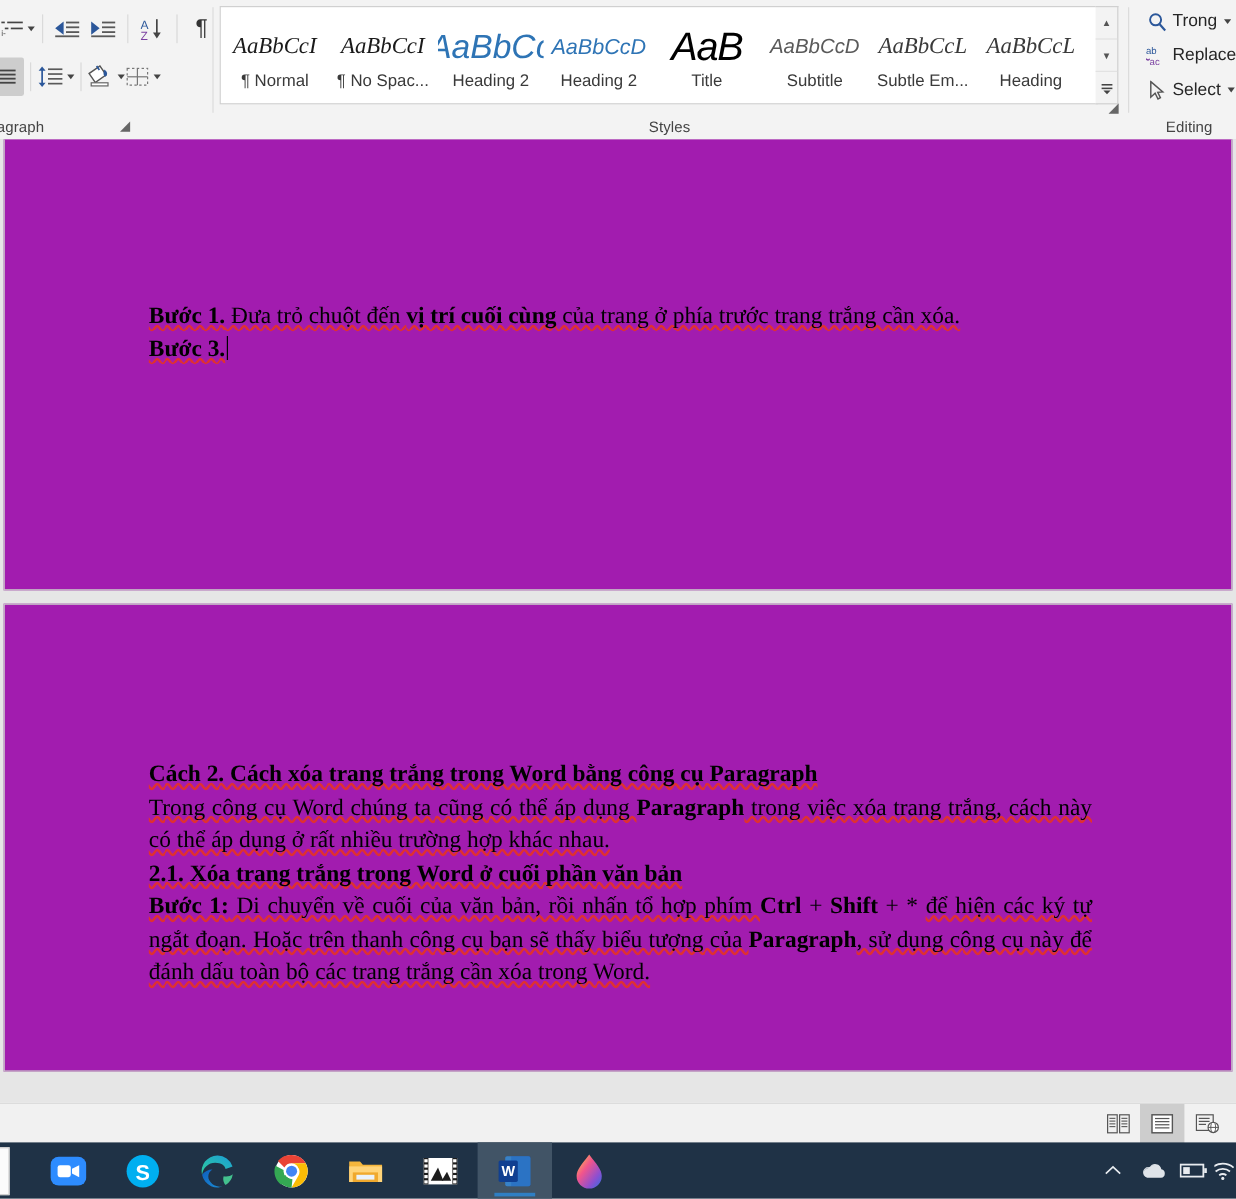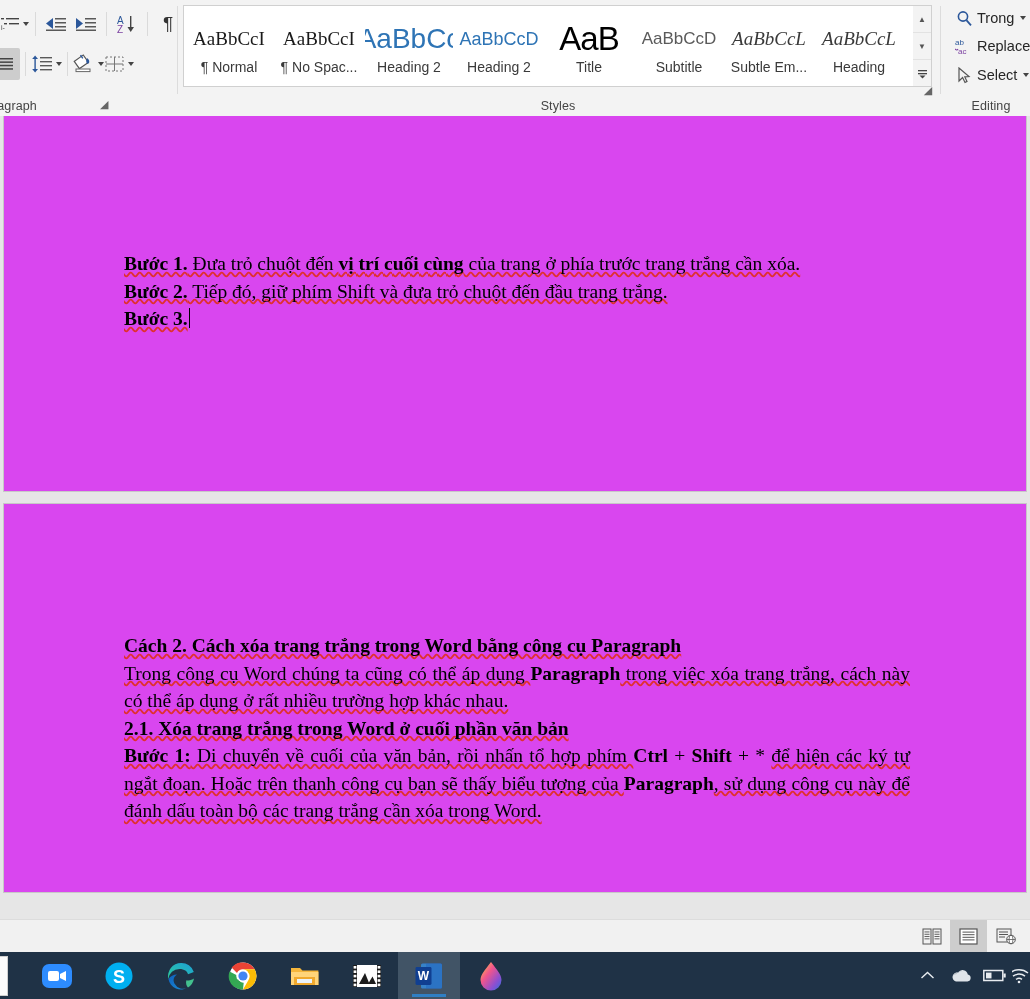--- a/index.html
+++ b/index.html
@@ -48,21 +48,21 @@
     position:absolute;left:3px;top:5px;height:80px;width:730px;
     background:#ffffff;border:1px solid #d0d0d0;
     display:flex;align-items:stretch;
   }
   .style-item{
     width:90px;display:flex;flex-direction:column;align-items:center;justify-content:center;
     cursor:default;
   }
   .style-preview{
     height:44px;display:flex;align-items:center;justify-content:center;
-    font-size:19px;white-space:nowrap;overflow:hidden;width:88px;
+    font-size:19px;white-space:nowrap;overflow:hidden;width:88px;font-style:italic;
   }
   .style-name{
     font-size:14px;color:#3a3a3a;margin-top:-2px;white-space:nowrap;
     overflow:hidden;text-overflow:clip;max-width:88px;text-align:right;
   }
   .sp-serif{font-family:"Liberation Serif",serif;color:#1a1a1a;}
   .sp-sans-blue{font-family:"Liberation Sans",sans-serif;color:#2e74b5;font-weight:400;}
   .sp-title{font-family:"Liberation Sans",sans-serif;color:#000000;font-size:33px;letter-spacing:-1px;}
   .sp-sub{font-family:"Liberation Sans",sans-serif;color:#5a5a5a;font-size:17px;}
   .sp-ital{font-family:"Liberation Serif",serif;font-style:italic;color:#3a3a3a;}
@@ -95,21 +95,21 @@
   .ei-ico{width:26px;display:flex;align-items:center;justify-content:center;}
   .ei-caret{margin-left:6px;width:0;height:0;border-left:3.5px solid transparent;
     border-right:3.5px solid transparent;border-top:4px solid #444;}
 
   
   .docarea{
     position:absolute;left:0;top:116px;width:1030px;height:803px;
     background:#e6e6e6;overflow:hidden;
   }
   .page{
-    position:absolute;left:3px;width:1024px;background:#d946ef;
+    position:absolute;left:3px;width:1024px;background:#a21caf;
     border:1px solid #c8c8c8;box-sizing:border-box;
   }
   .page1{top:0px;height:376px;border-top:none;}
   .page2{top:387px;height:390px;}
   .doctext{
     position:absolute;left:120px;width:786px;
     font-family:"Liberation Serif", serif;
     font-size:19.5px;line-height:27.5px;color:#000;
     text-align:justify;
   }
@@ -351,21 +351,20 @@
       </div>
       <div class="grp-label" style="left:0;width:100px;">Editing</div>
     </div>
   </div>
 
   <div class="docarea">
 
     <div class="page page1">
       <div class="doctext dt1">
         <div><span class="b sq">Bước 1.</span><span class="sq"> Đưa trỏ chuột đến </span><span class="b sq">vị trí cuối cùng</span><span class="sq"> của trang ở phía trước trang trắng cần xóa.</span></div>
-        <div><span class="b sq">Bước 2.</span><span class="sq"> Tiếp đó, giữ phím Shift và đưa trỏ chuột đến đầu trang trắng.</span></div>
         <div><span class="b sq">Bước 3.</span><span class="caret-blink"></span></div>
       </div>
     </div>
 
     <div class="page page2">
       <div class="doctext dt2">
         <div><span class="b sq">Cách 2. Cách xóa trang trắng trong Word bằng công cụ Paragraph</span></div>
         <div><span class="sq">Trong công cụ Word chúng ta cũng có thể áp dụng </span><span class="b">Paragraph</span><span class="sq"> trong việc xóa trang trắng, cách này có thể áp dụng ở rất nhiều trường hợp khác nhau.</span></div>
         <div><span class="b sq">2.1. Xóa trang trắng trong Word ở cuối phần văn bản</span></div>
         <div><span class="b sq">Bước 1:</span><span class="sq"> Di chuyển về cuối của văn bản, rồi nhấn tổ hợp phím </span><span class="b">Ctrl</span><span> + </span><span class="b">Shift</span><span> + * </span><span class="sq">để hiện các ký tự ngắt đoạn. Hoặc trên thanh công cụ bạn sẽ thấy biểu tượng của </span><span class="b">Paragraph</span><span class="sq">, sử dụng công cụ này để đánh dấu toàn bộ các trang trắng cần xóa trong Word.</span></div>

